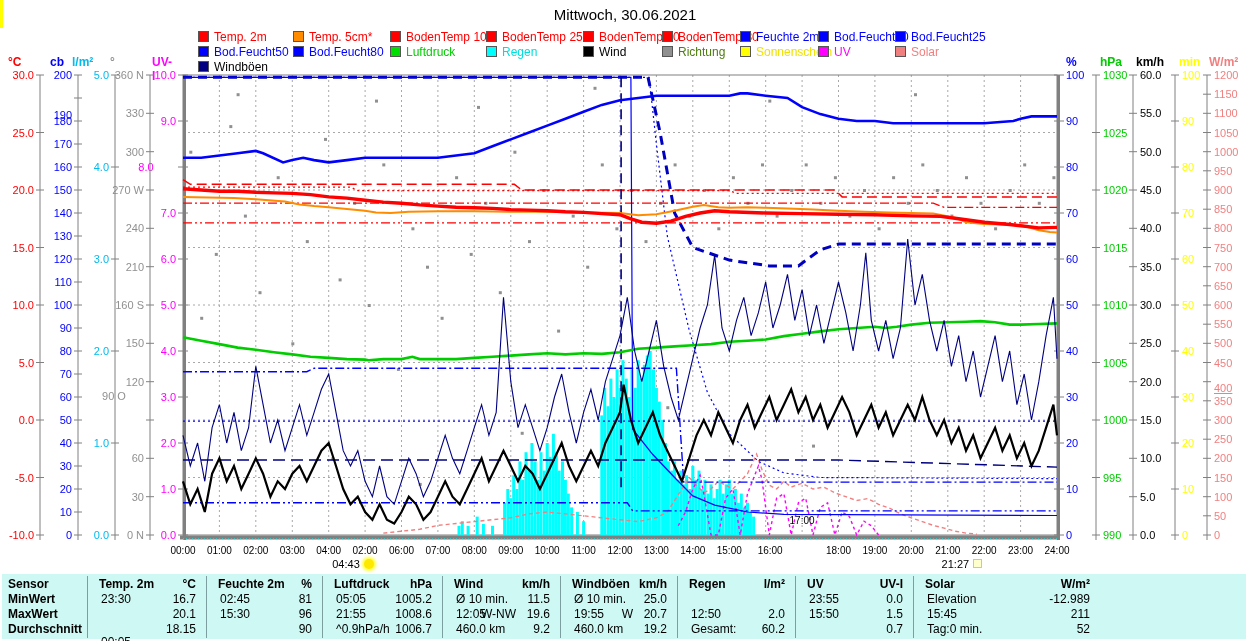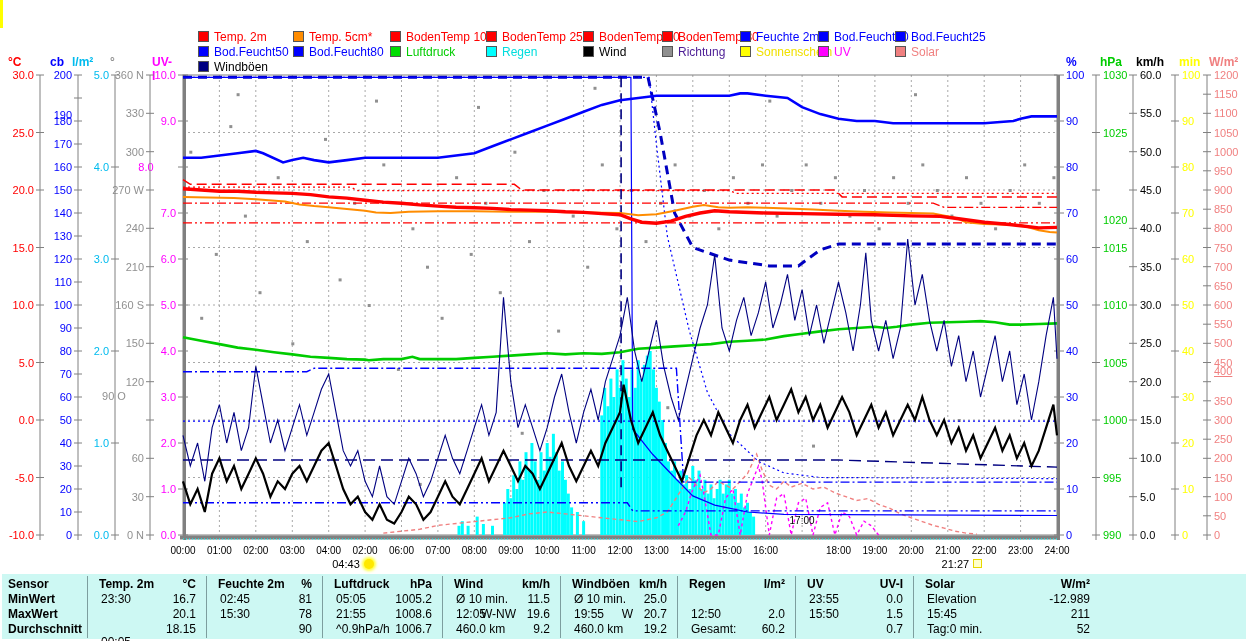--- a/index.html
+++ b/index.html
@@ -19,20 +19,21 @@
   .tsep{position:absolute;top:576px;height:62px;width:1px;background:#7d9e9e;}
   .sunlab{position:absolute;font-size:11px;color:#000;text-align:right;}
   .sunrise-ic{position:absolute;width:10px;height:10px;border-radius:50%;
     background:#ffe800;box-shadow:0 0 3px 2px rgba(255,255,0,.8);}
   .sunset-ic{position:absolute;width:7px;height:7px;border:1px solid #e8d800;background:#ffffcc;}
 </style>
 </head>
 <body>
 
 <div class="stage">
+  <div class="abs title">Mittwoch, 30.06.2021</div>
   <div class="abs" id="legend">
       <div class="leg-item abs" style="left: 198px; top: 30px;">
         <span class="leg-sq" style="background: rgb(255, 0, 0);"></span>
         <span class="leg-tx" style="color: rgb(255, 0, 0);">Temp. 2m</span>
       </div>
       <div class="leg-item abs" style="left: 293px; top: 30px;">
         <span class="leg-sq" style="background: rgb(255, 140, 0);"></span>
         <span class="leg-tx" style="color: rgb(255, 0, 0);">Temp. 5cm*</span>
       </div>
       <div class="leg-item abs" style="left: 390px; top: 30px;">
@@ -78,21 +79,21 @@
       <div class="leg-item abs" style="left: 486px; top: 45px;">
         <span class="leg-sq" style="background: rgb(0, 255, 255);"></span>
         <span class="leg-tx" style="color: rgb(0, 221, 221);">Regen</span>
       </div>
       <div class="leg-item abs" style="left: 583px; top: 45px;">
         <span class="leg-sq" style="background: rgb(0, 0, 0);"></span>
         <span class="leg-tx" style="color: rgb(0, 0, 0);">Wind</span>
       </div>
       <div class="leg-item abs" style="left: 662px; top: 45px;">
         <span class="leg-sq" style="background: rgb(144, 144, 144);"></span>
-        <span class="leg-tx" style="color: #4c1d95;">Richtung</span>
+        <span class="leg-tx" style="color: #4d7c0f;">Richtung</span>
       </div>
       <div class="leg-item abs" style="left: 740px; top: 45px;">
         <span class="leg-sq" style="background: rgb(255, 255, 0);"></span>
         <span class="leg-tx" style="color: rgb(240, 224, 0);">Sonnenschein</span>
       </div>
       <div class="leg-item abs" style="left: 818px; top: 45px;">
         <span class="leg-sq" style="background: rgb(255, 0, 255);"></span>
         <span class="leg-tx" style="color: rgb(255, 0, 255);">UV</span>
       </div>
       <div class="leg-item abs" style="left: 895px; top: 45px;">
@@ -183,21 +184,21 @@
       <div class="tick-label" style="left: 1066px; top: 208px; color: rgb(0, 0, 255);">70</div>
       <div class="tick-label" style="left: 1066px; top: 254px; color: rgb(0, 0, 255);">60</div>
       <div class="tick-label" style="left: 1066px; top: 300px; color: rgb(0, 0, 255);">50</div>
       <div class="tick-label" style="left: 1066px; top: 346px; color: rgb(0, 0, 255);">40</div>
       <div class="tick-label" style="left: 1066px; top: 392px; color: rgb(0, 0, 255);">30</div>
       <div class="tick-label" style="left: 1066px; top: 438px; color: rgb(0, 0, 255);">20</div>
       <div class="tick-label" style="left: 1066px; top: 484px; color: rgb(0, 0, 255);">10</div>
       <div class="tick-label" style="left: 1066px; top: 530px; color: rgb(0, 0, 255);">0</div>
       <div class="tick-label" style="left: 1103px; top: 70px; color: rgb(0, 204, 0);">1030</div>
       <div class="tick-label" style="left: 1103px; top: 127.5px; color: rgb(0, 204, 0);">1025</div>
-      <div class="tick-label" style="left: 1103px; top: 185px; color: rgb(0, 204, 0); margin-top: 30px;">1020</div>
+      <div class="tick-label" style="left: 1103px; top: 185px; color: rgb(0, 204, 0);">1020</div>
       <div class="tick-label" style="left: 1103px; top: 242.5px; color: rgb(0, 204, 0);">1015</div>
       <div class="tick-label" style="left: 1103px; top: 300px; color: rgb(0, 204, 0);">1010</div>
       <div class="tick-label" style="left: 1103px; top: 357.5px; color: rgb(0, 204, 0);">1005</div>
       <div class="tick-label" style="left: 1103px; top: 415px; color: rgb(0, 204, 0);">1000</div>
       <div class="tick-label" style="left: 1103px; top: 472.5px; color: rgb(0, 204, 0);">995</div>
       <div class="tick-label" style="left: 1103px; top: 530px; color: rgb(0, 204, 0);">990</div>
       <div class="tick-label" style="left: 1140px; top: 70px; color: rgb(0, 0, 0);">60.0</div>
       <div class="tick-label" style="left: 1140px; top: 108.333px; color: rgb(0, 0, 0);">55.0</div>
       <div class="tick-label" style="left: 1140px; top: 146.667px; color: rgb(0, 0, 0);">50.0</div>
       <div class="tick-label" style="left: 1140px; top: 185px; color: rgb(0, 0, 0);">45.0</div>
@@ -230,21 +231,21 @@
       <div class="tick-label" style="left: 1214px; top: 185px; color: rgb(240, 128, 128);">900</div>
       <div class="tick-label" style="left: 1214px; top: 204.167px; color: rgb(240, 128, 128);">850</div>
       <div class="tick-label" style="left: 1214px; top: 223.333px; color: rgb(240, 128, 128);">800</div>
       <div class="tick-label" style="left: 1214px; top: 242.5px; color: rgb(240, 128, 128);">750</div>
       <div class="tick-label" style="left: 1214px; top: 261.667px; color: rgb(240, 128, 128);">700</div>
       <div class="tick-label" style="left: 1214px; top: 280.833px; color: rgb(240, 128, 128);">650</div>
       <div class="tick-label" style="left: 1214px; top: 300px; color: rgb(240, 128, 128);">600</div>
       <div class="tick-label" style="left: 1214px; top: 319.167px; color: rgb(240, 128, 128);">550</div>
       <div class="tick-label" style="left: 1214px; top: 338.333px; color: rgb(240, 128, 128);">500</div>
       <div class="tick-label" style="left: 1214px; top: 357.5px; color: rgb(240, 128, 128);">450</div>
-      <div class="tick-label" style="left: 1214px; top: 366px; color: rgb(240, 128, 128); text-decoration: underline;">400</div>
+      <div class="tick-label" style="left: 1214px; top: 383px; color: rgb(240, 128, 128); text-decoration: underline;">400</div>
       <div class="tick-label" style="left: 1214px; top: 395.833px; color: rgb(240, 128, 128);">350</div>
       <div class="tick-label" style="left: 1214px; top: 415px; color: rgb(240, 128, 128);">300</div>
       <div class="tick-label" style="left: 1214px; top: 434.167px; color: rgb(240, 128, 128);">250</div>
       <div class="tick-label" style="left: 1214px; top: 453.333px; color: rgb(240, 128, 128);">200</div>
       <div class="tick-label" style="left: 1214px; top: 472.5px; color: rgb(240, 128, 128);">150</div>
       <div class="tick-label" style="left: 1214px; top: 491.667px; color: rgb(240, 128, 128);">100</div>
       <div class="tick-label" style="left: 1214px; top: 510.833px; color: rgb(240, 128, 128);">50</div>
       <div class="tick-label" style="left: 1214px; top: 530px; color: rgb(240, 128, 128);">0</div>
     </div>
   <svg class="abs" id="plot" width="1250" height="641" style="left:0;top:0;">
@@ -605,21 +606,21 @@
       <div class="xlab" style="left: 384.5px; top: 545px;">06:00</div>
       <div class="xlab" style="left: 420.917px; top: 545px;">07:00</div>
       <div class="xlab" style="left: 457.333px; top: 545px;">08:00</div>
       <div class="xlab" style="left: 493.75px; top: 545px;">09:00</div>
       <div class="xlab" style="left: 530.167px; top: 545px;">10:00</div>
       <div class="xlab" style="left: 566.583px; top: 545px;">11:00</div>
       <div class="xlab" style="left: 603px; top: 545px;">12:00</div>
       <div class="xlab" style="left: 639.417px; top: 545px;">13:00</div>
       <div class="xlab" style="left: 675.833px; top: 545px;">14:00</div>
       <div class="xlab" style="left: 712.25px; top: 545px;">15:00</div>
-      <div class="xlab" style="left: 748.667px; top: 545px;">16:00</div>
+      <div class="xlab" style="left: 748.667px; top: 545px; text-align: right;">16:00</div>
       <div class="xlab" style="left: 785.083px; top: 515px;">17:00</div>
       <div class="xlab" style="left: 821.5px; top: 545px;">18:00</div>
       <div class="xlab" style="left: 857.917px; top: 545px;">19:00</div>
       <div class="xlab" style="left: 894.333px; top: 545px;">20:00</div>
       <div class="xlab" style="left: 930.75px; top: 545px;">21:00</div>
       <div class="xlab" style="left: 967.167px; top: 545px;">22:00</div>
       <div class="xlab" style="left: 1003.58px; top: 545px;">23:00</div>
       <div class="xlab" style="left: 1040px; top: 545px;">24:00</div>
     </div>
   <div class="abs" id="sun-markers">
@@ -649,21 +650,21 @@
       <div class="tcell" style="left: 101px; top: 592px;">23:30</div>
       <div class="tcell" style="left: 87px; top: 592px; width: 109px; text-align: right;">16.7</div>
       <div class="tcell" style="left: 101px; top: 607px; margin-top: 28px;">00:05</div>
       <div class="tcell" style="left: 87px; top: 607px; width: 109px; text-align: right;">20.1</div>
       <div class="tcell" style="left: 87px; top: 622px; width: 109px; text-align: right;">18.15</div>
       <div class="tcell tb" style="left: 218px; top: 577px;">Feuchte 2m</div>
       <div class="tcell tb" style="left: 206px; top: 577px; width: 106px; text-align: right;">%</div>
       <div class="tcell" style="left: 220px; top: 592px;">02:45</div>
       <div class="tcell" style="left: 206px; top: 592px; width: 106px; text-align: right;">81</div>
       <div class="tcell" style="left: 220px; top: 607px;">15:30</div>
-      <div class="tcell" style="left: 206px; top: 607px; width: 106px; text-align: right;">78</div>
+      <div class="tcell" style="left: 206px; top: 607px; width: 106px; text-align: right;">96</div>
       <div class="tcell" style="left: 206px; top: 622px; width: 106px; text-align: right;">90</div>
       <div class="tcell tb" style="left: 334px; top: 577px;">Luftdruck</div>
       <div class="tcell tb" style="left: 322px; top: 577px; width: 110px; text-align: right;">hPa</div>
       <div class="tcell" style="left: 336px; top: 592px;">05:05</div>
       <div class="tcell" style="left: 322px; top: 592px; width: 110px; text-align: right;">1005.2</div>
       <div class="tcell" style="left: 336px; top: 607px;">21:55</div>
       <div class="tcell" style="left: 322px; top: 607px; width: 110px; text-align: right;">1008.6</div>
       <div class="tcell" style="left: 336px; top: 622px;">^0.9hPa/h</div>
       <div class="tcell" style="left: 322px; top: 622px; width: 110px; text-align: right;">1006.7</div>
       <div class="tcell tb" style="left: 454px; top: 577px;">Wind</div>

